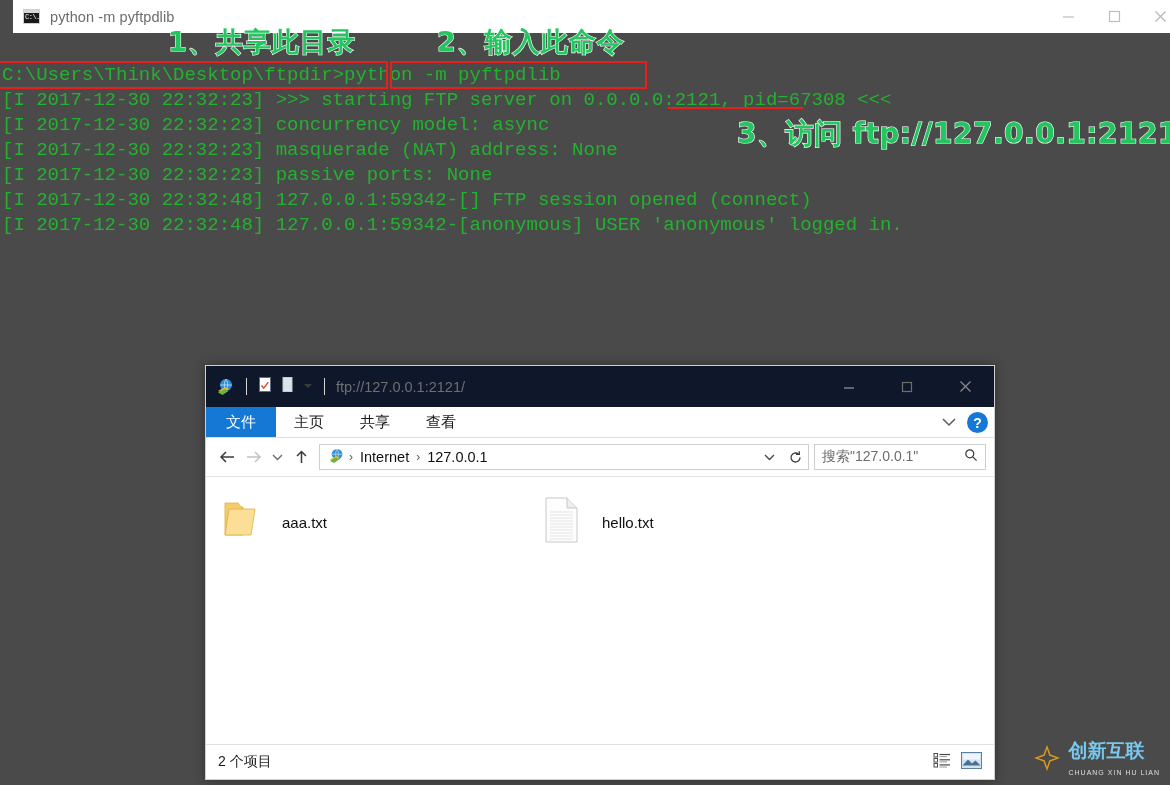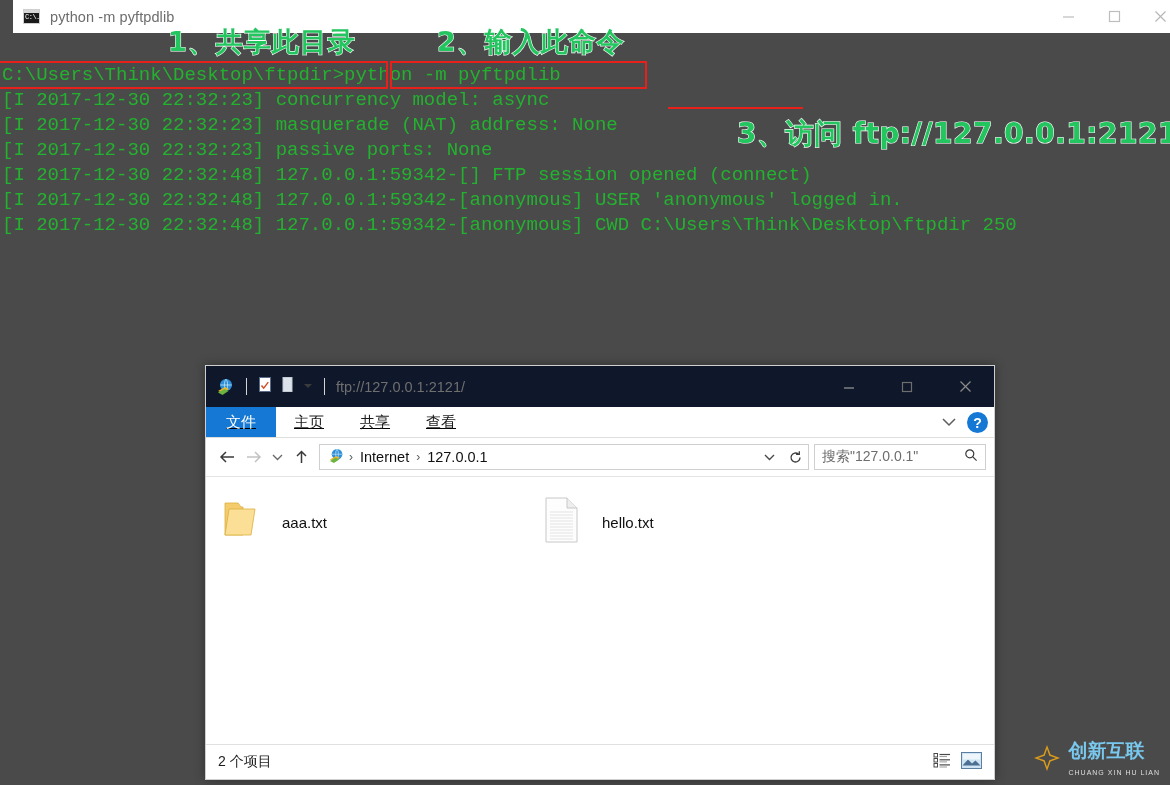--- a/index.html
+++ b/index.html
@@ -106,21 +106,21 @@
   }
   .exp-win-ctrl-group { position: absolute; right: 0; top: 0; height: 41px; display: flex; }
   .exp-win-ctrl {
     width: 58px; height: 41px; display: flex; align-items: center; justify-content: center;
     color: #8c8c8c;
   }
 
   
   #ribbon {
     height: 31px; display: flex; align-items: stretch; position: relative;
-    background: #ffffff; border-bottom: 1px solid #dededc; text-decoration: underline;
+    background: #ffffff; border-bottom: 1px solid #dededc;
   }
   .rib-tab {
     display: flex; align-items: center; justify-content: center;
     font-size: 15px; color: #1a1a1a; padding: 0 18px;
     font-family: "Liberation Sans", sans-serif;
   }
   .rib-tab.file {
     background: #1478d4; color: #ffffff; min-width: 68px; padding: 0 20px;
   }
   #ribbon-right {
@@ -234,26 +234,26 @@
             <line x1="1.5" y1="1.5" x2="11.5" y2="11.5" stroke="#b8b8b8" stroke-width="1.2"></line>
             <line x1="11.5" y1="1.5" x2="1.5" y2="11.5" stroke="#b8b8b8" stroke-width="1.2"></line>
           </svg>
       </div>
     </div>
   </div>
 
   <div id="console-body">
     <div id="console-lines">
       <div class="console-line">C:\Users\Think\Desktop\ftpdir&gt;python -m pyftpdlib</div>
+      <div class="console-line">[I 2017-12-30 22:32:23] &gt;&gt;&gt; starting FTP server on 0.0.0.0:2121, pid=67308 &lt;&lt;&lt;</div>
       <div class="console-line">[I 2017-12-30 22:32:23] concurrency model: async</div>
       <div class="console-line">[I 2017-12-30 22:32:23] masquerade (NAT) address: None</div>
       <div class="console-line">[I 2017-12-30 22:32:23] passive ports: None</div>
       <div class="console-line">[I 2017-12-30 22:32:48] 127.0.0.1:59342-[] FTP session opened (connect)</div>
       <div class="console-line">[I 2017-12-30 22:32:48] 127.0.0.1:59342-[anonymous] USER 'anonymous' logged in.</div>
-      <div class="console-line">[I 2017-12-30 22:32:48] 127.0.0.1:59342-[anonymous] CWD C:\Users\Think\Desktop\ftpdir 250</div>
     </div>
   </div>
 
   <div class="redbox" id="redbox-dir"></div>
   <div class="redbox" id="redbox-cmd"></div>
   <div id="redunder-addr"></div>
 
   <div class="annot" id="annot-1">1、共享此目录</div>
   <div class="annot" id="annot-2">2、输入此命令</div>
   <div class="annot" id="annot-3">3、访问 ftp://127.0.0.1:2121</div>

